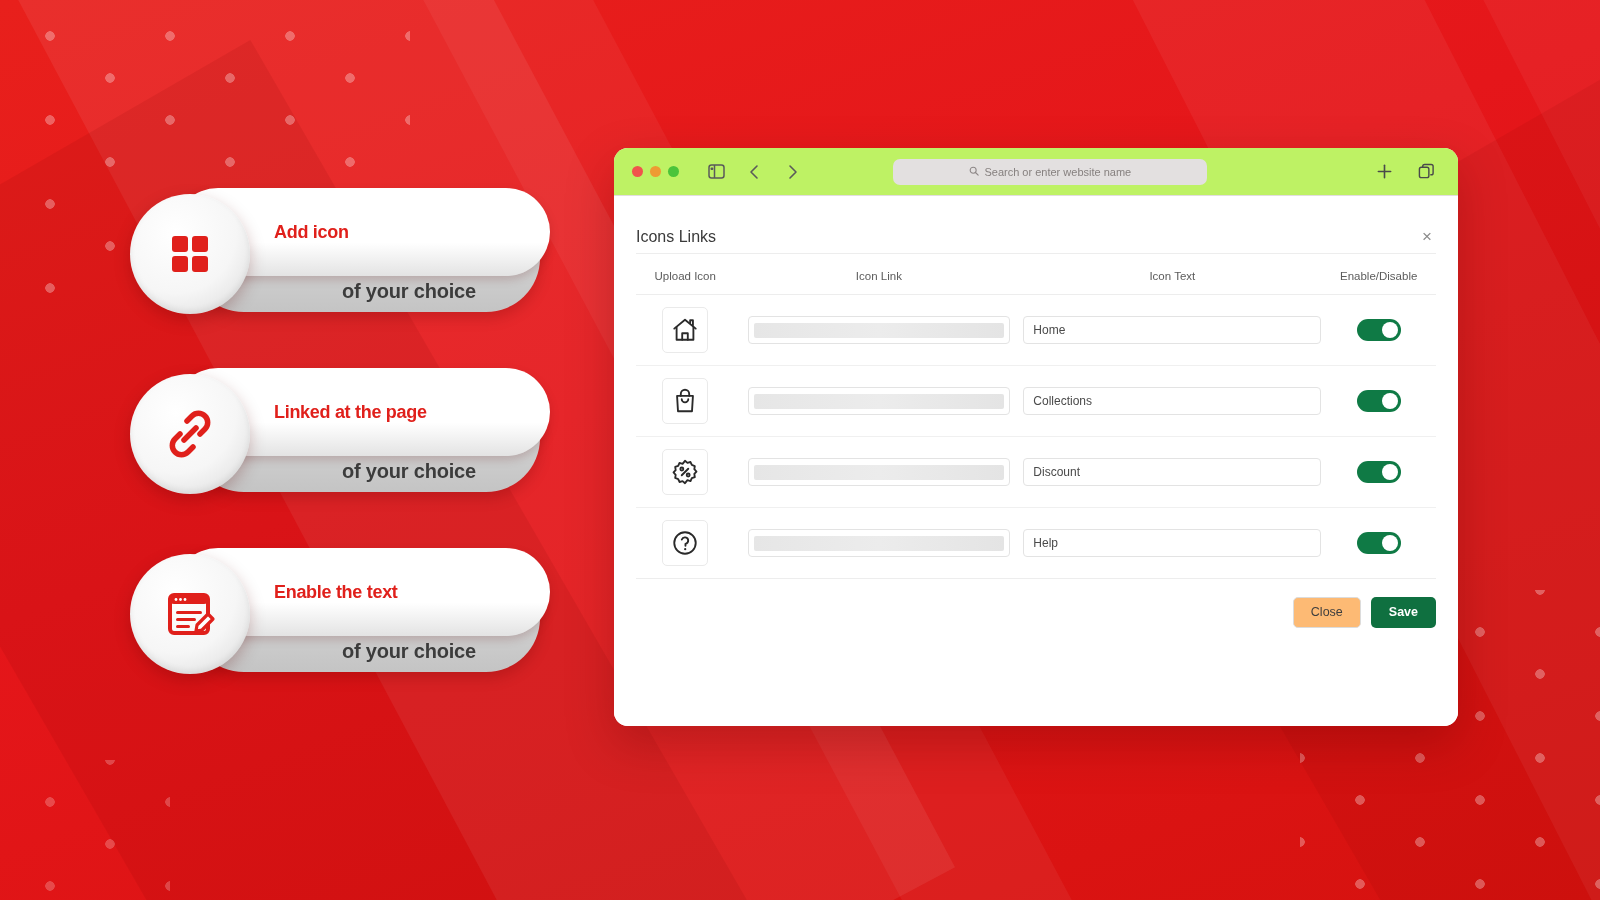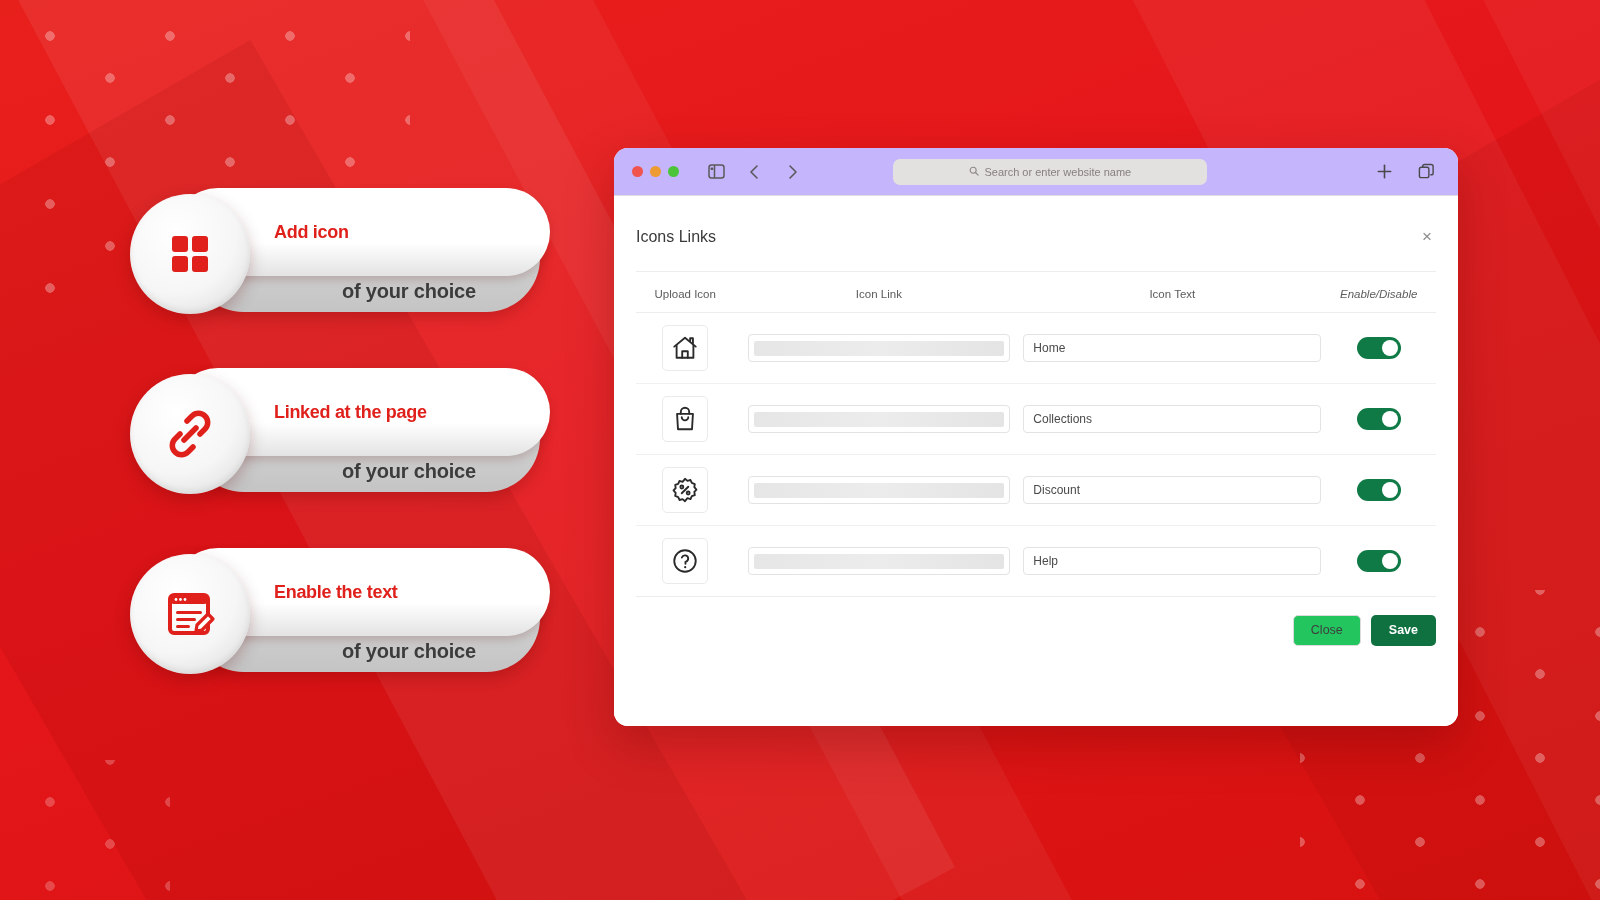--- a/index.html
+++ b/index.html
@@ -126,21 +126,21 @@
     height: 578px;
     background: #FFFFFF;
     border-radius: 14px;
     box-shadow: 0 18px 48px rgba(90,0,0,0.28);
     overflow: hidden;
     display: flex;
     flex-direction: column;
   }
   .toolbar {
     height: 48px;
-    background: #c4b5fd;
+    background: #bef264;
     border-bottom: 1px solid #E2DEDE;
     display: flex;
     align-items: center;
     padding: 0 18px;
     gap: 12px;
     flex: 0 0 auto;
   }
   .lights { display: flex; gap: 7px; align-items: center; }
   .light { width: 11px; height: 11px; border-radius: 50%; }
   .light-red { background: #F0544C; }
@@ -176,21 +176,21 @@
     background: #FFFFFF;
     padding: 30px 22px 0 22px;
     display: flex;
     flex-direction: column;
   }
 
   .modal-head {
     display: flex;
     align-items: center;
     justify-content: space-between;
-    padding: 0 0 24px 0;
+    padding: 0 0 6px 0;
     border-bottom: 1px solid #EDEDED;
   }
   .modal-title {
     font-size: 16px;
     color: #3A3A3A;
     font-weight: 400;
   }
   .modal-close {
     font-size: 17px;
     color: #8C8C8C;
@@ -208,21 +208,21 @@
     font-size: 11.5px;
     font-weight: 400;
     color: #5C5C5C;
     padding: 10px 0 12px 0;
     text-align: center;
     border-bottom: 1px solid #EDEDED;
   }
   th.col-icon   { width: 120px; }
   th.col-link   { width: 300px; }
   th.col-text   { width: 290px; }
-  th.col-toggle { width: 130px; font-style: italic; }
+  th.col-toggle { width: 130px; }
 
   table.icons-table td {
     padding: 12px 0;
     border-bottom: 1px solid #F0F0F0;
     vertical-align: middle;
     text-align: center;
   }
   table.icons-table tr:last-child td { border-bottom: 1px solid #EDEDED; }
 
   .icon-box {
@@ -291,21 +291,21 @@
   }
   .btn {
     font-size: 12.5px;
     padding: 7px 17px;
     border-radius: 5px;
     cursor: pointer;
     border: 1px solid transparent;
     line-height: 1.2;
   }
   .btn-close {
-    background: #22c55e;
+    background: #fdba74;
     border-color: #DCDCDC;
     color: #3E3E3E;
   }
   .btn-save {
     background: #0F7040;
     color: #FFFFFF;
     font-weight: 700;
   }
 </style>
 </head>

